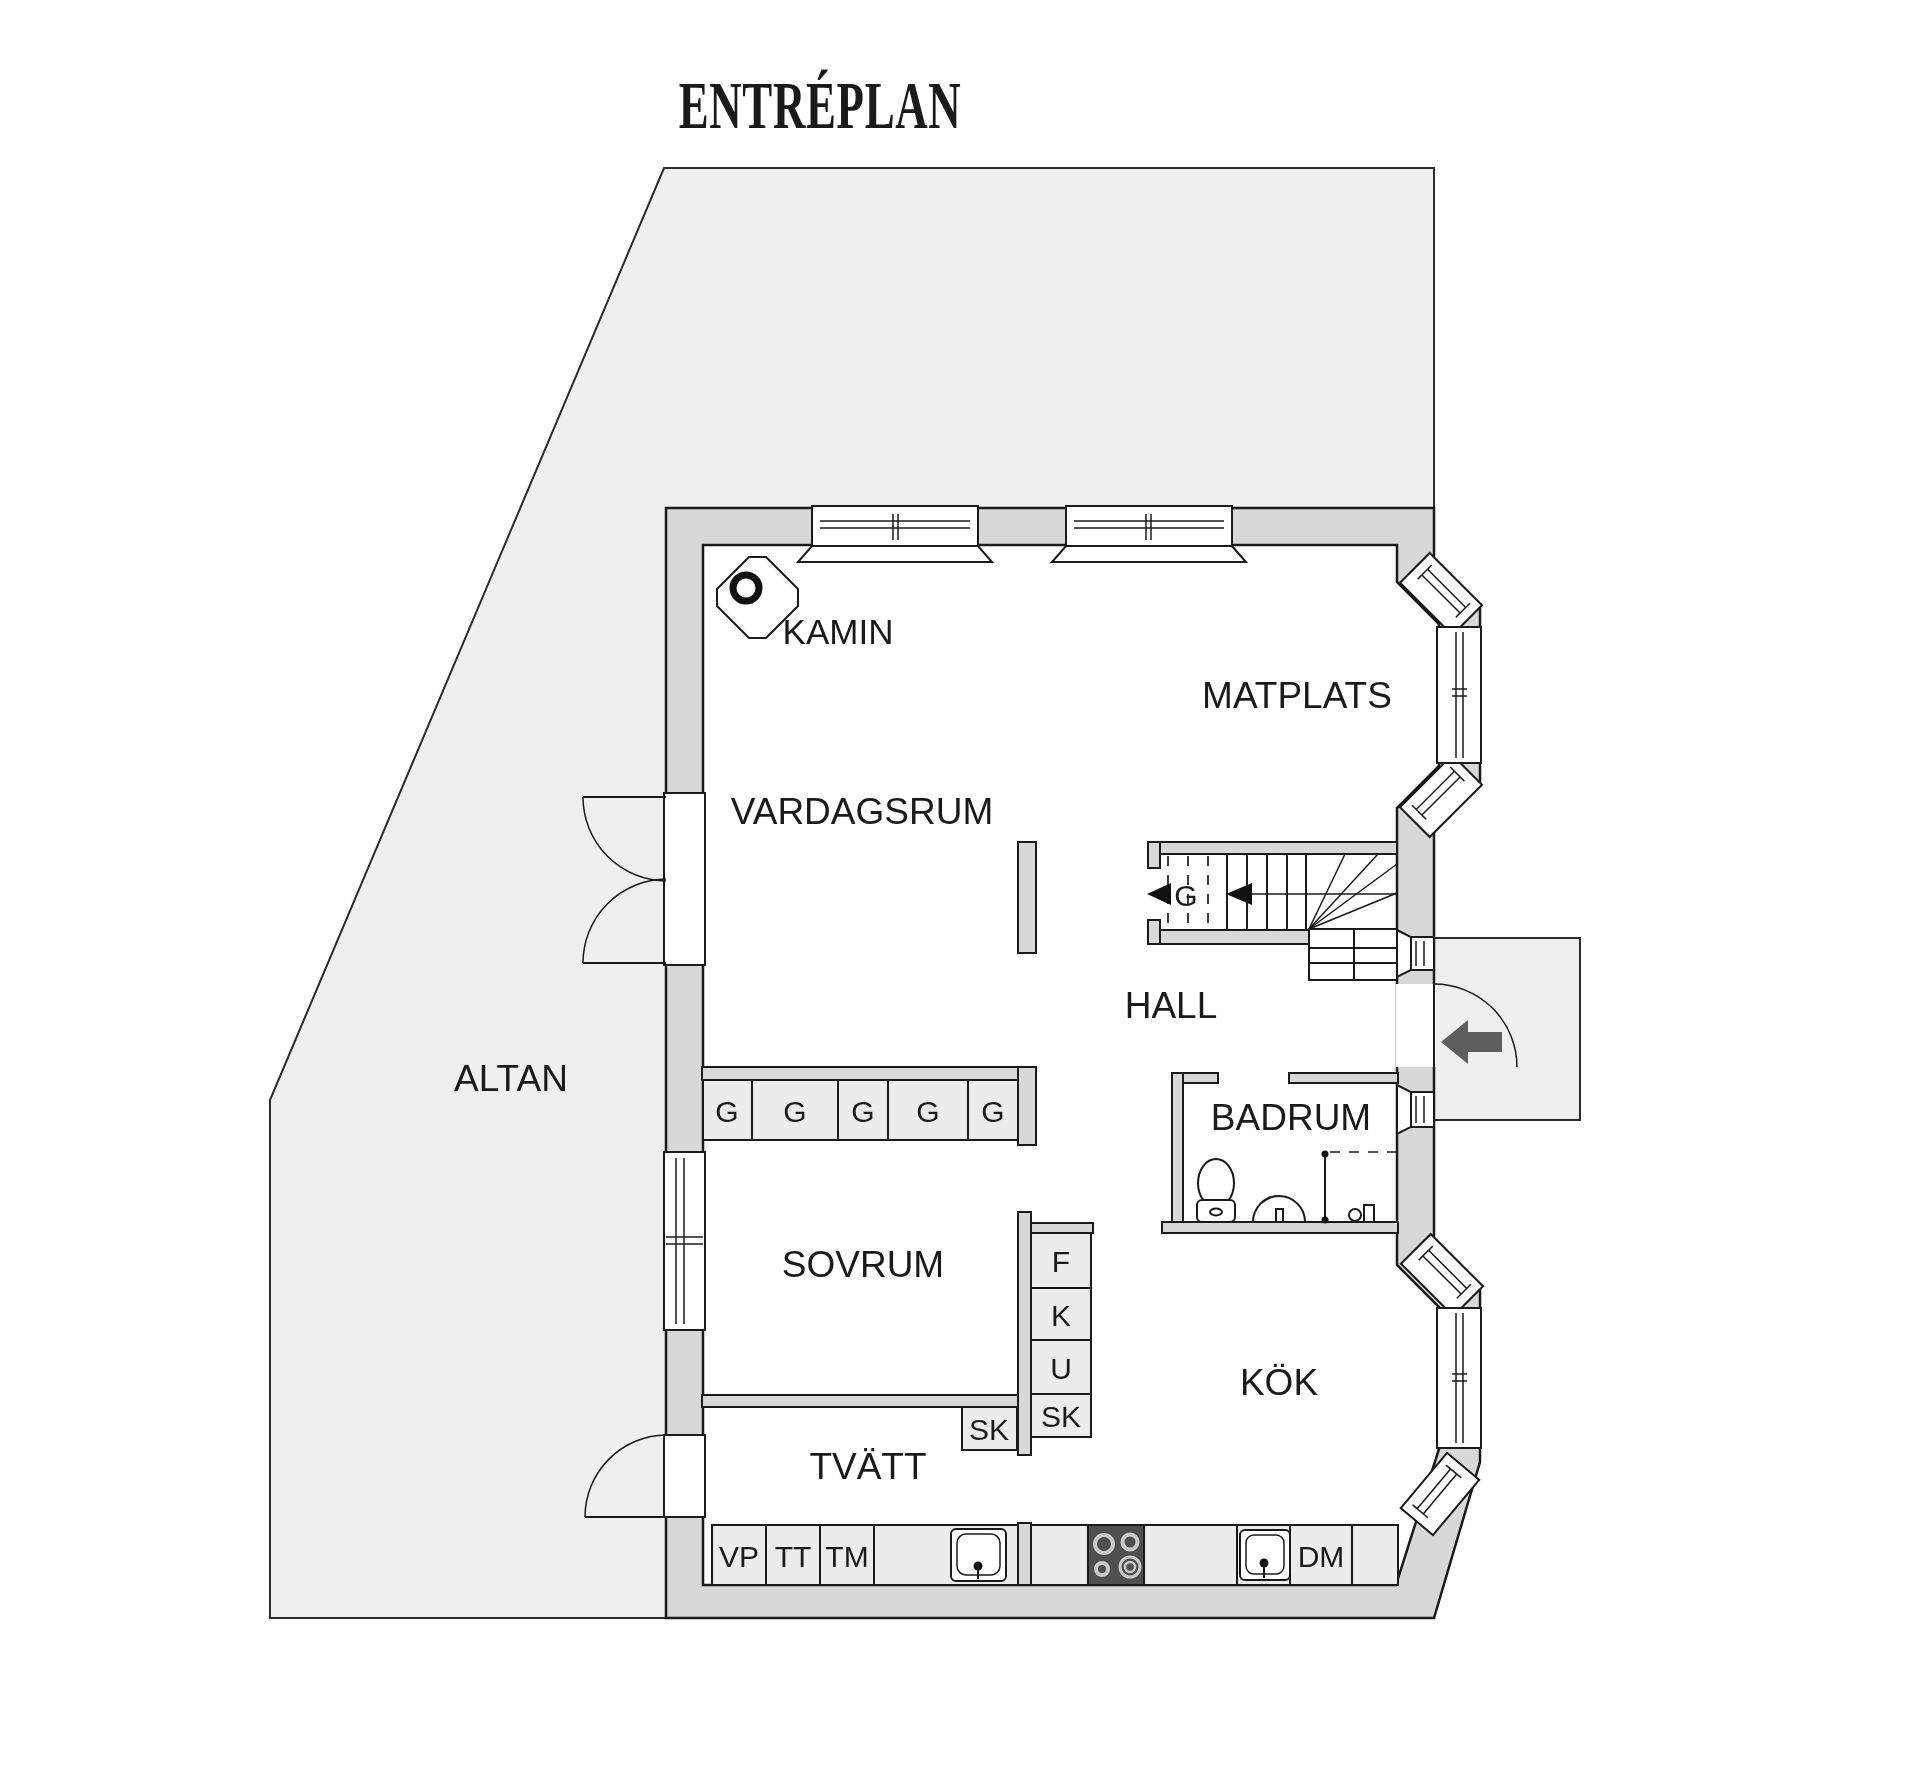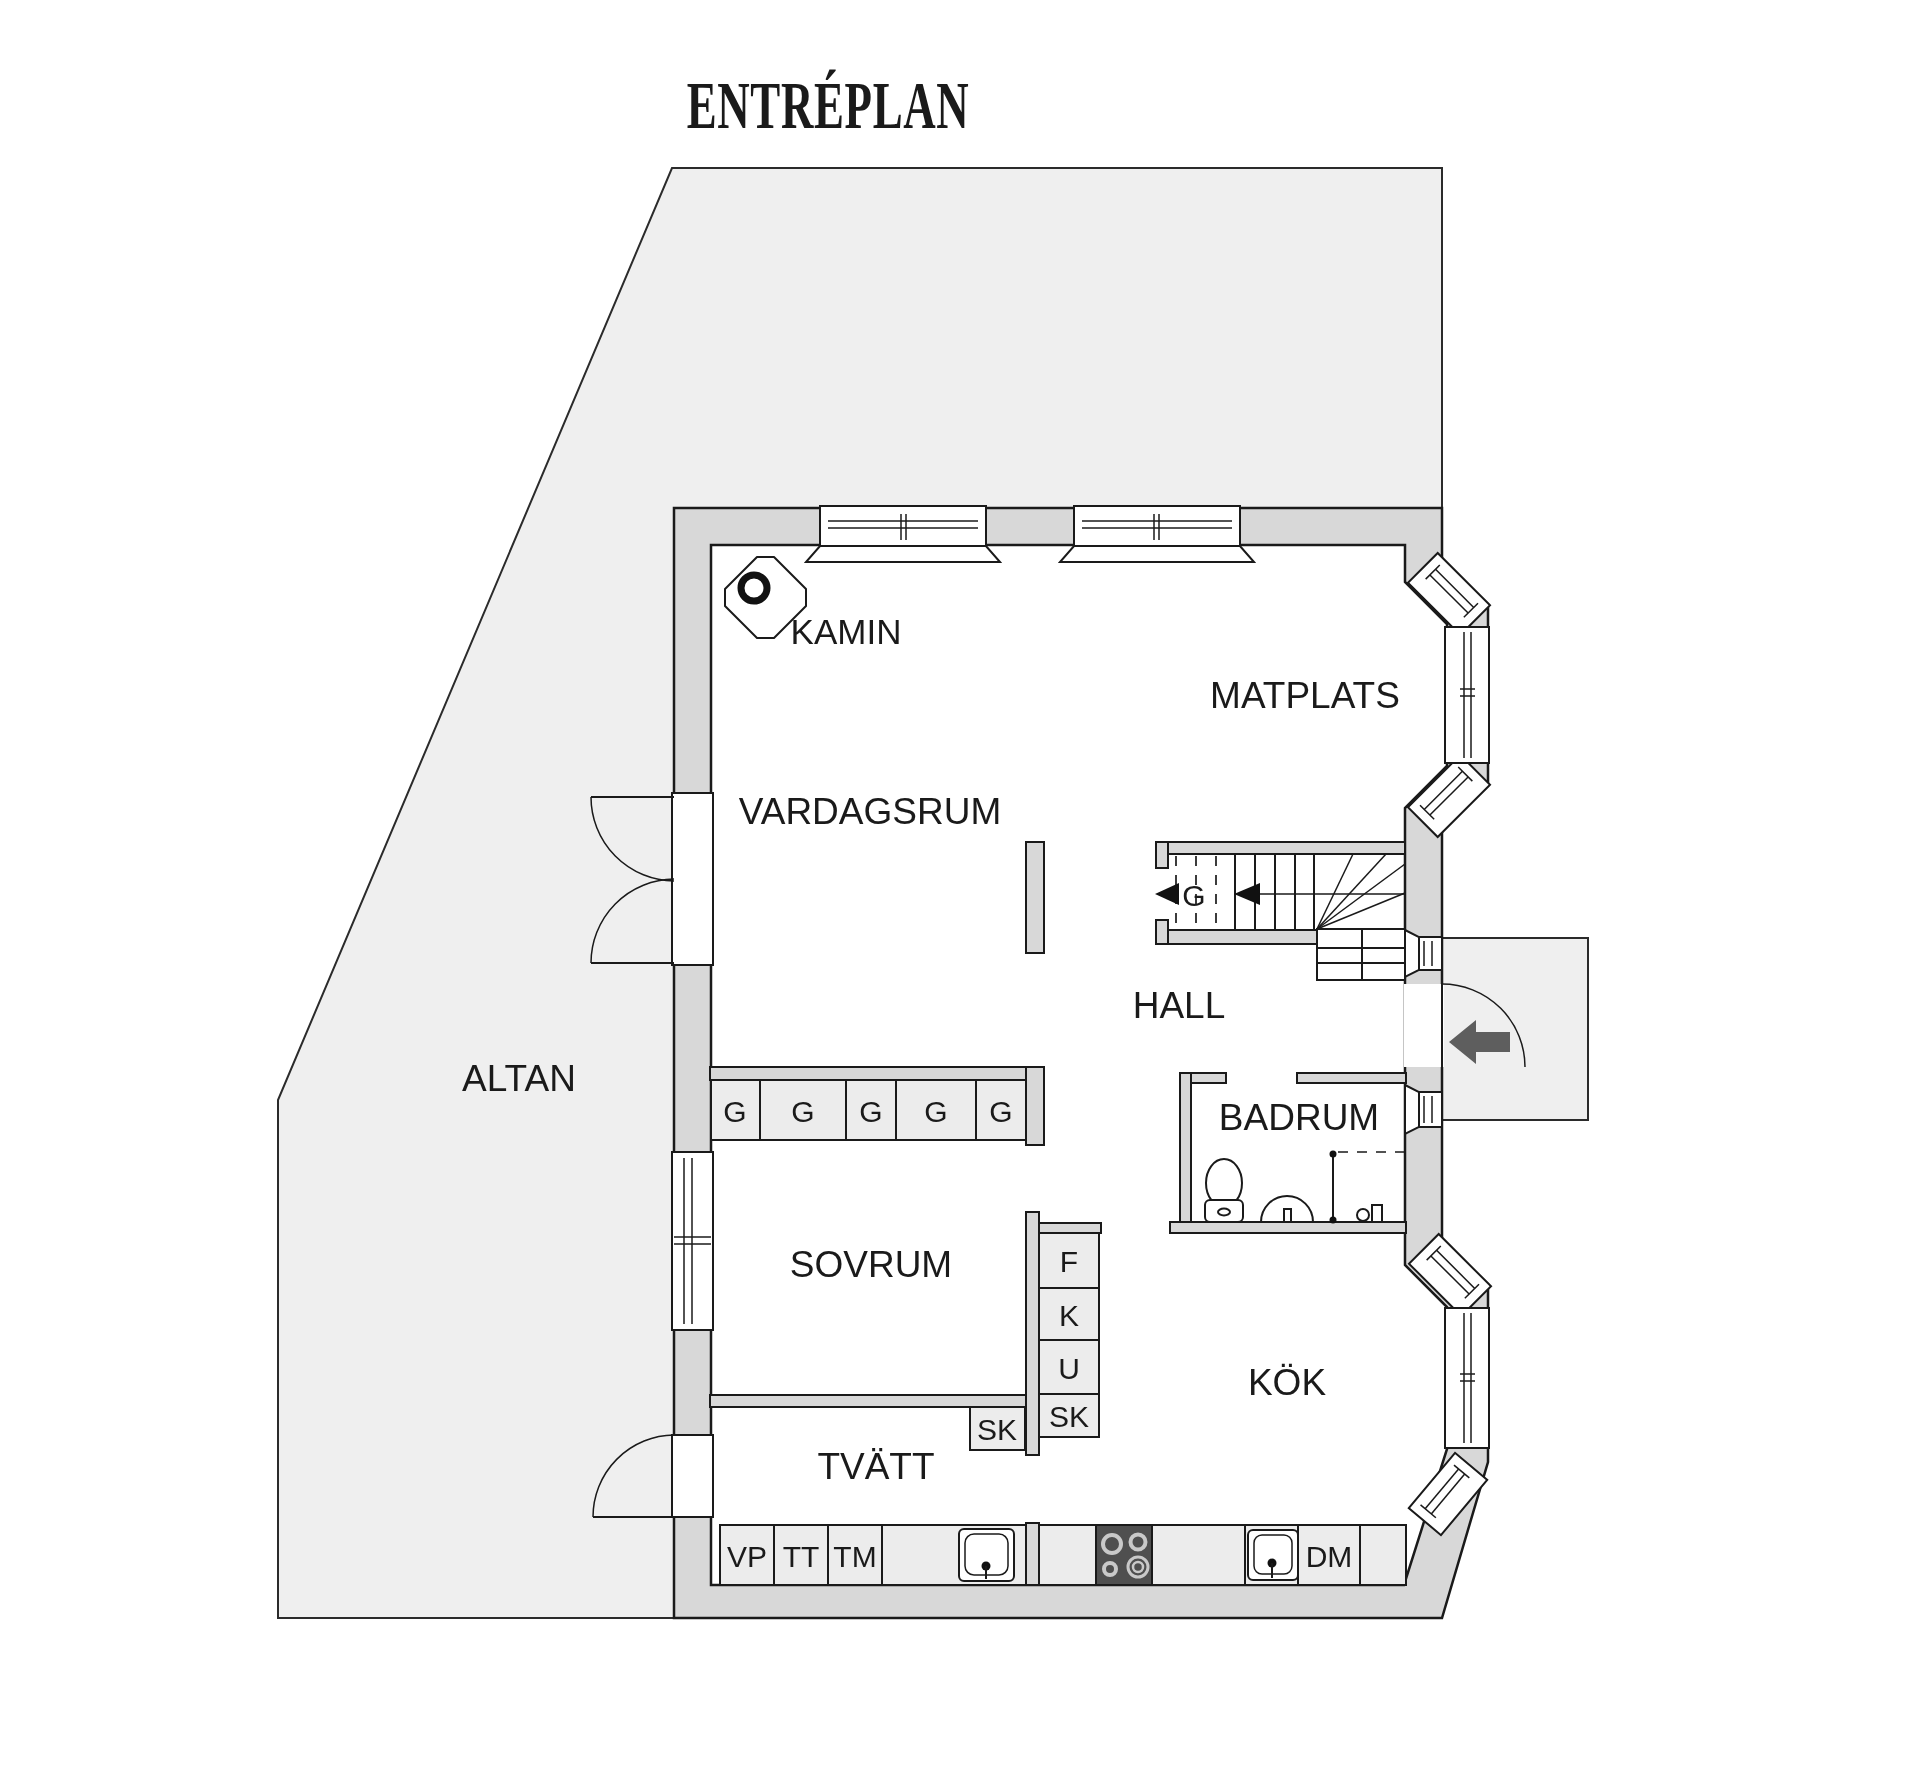--- a/index.html
+++ b/index.html
@@ -1,16 +1,16 @@
 <!DOCTYPE html>
 <html><head>
 <meta charset="utf-8">
 <style>
   html,body{margin:0;padding:0;background:#ffffff;}
-  .page{width:1540px;height:1787px;position:relative;background:#fff;font-family:"Liberation Sans",sans-serif;padding-left:8px;}
+  .page{width:1540px;height:1787px;position:relative;background:#fff;font-family:"Liberation Sans",sans-serif;}
   svg{display:block;}
   svg text{fill:#1a1a1a;font-family:"Liberation Sans",sans-serif;}
   .title-text{font-family:"Liberation Serif",serif;font-weight:bold;font-size:68px;letter-spacing:1px;}
   .lbl{font-size:37px;}
   .lbl-s{font-size:30px;}
   .lbl-k{font-size:35px;}
   .area{fill:#efefef;stroke:#2b2b2b;stroke-width:2;}
   .wall{fill:#d8d8d8;stroke:#1a1a1a;stroke-width:2.5;}
   .iwall{fill:#d8d8d8;stroke:#1a1a1a;stroke-width:2;}
   .wn{fill:#ffffff;stroke:#1a1a1a;stroke-width:2;}

